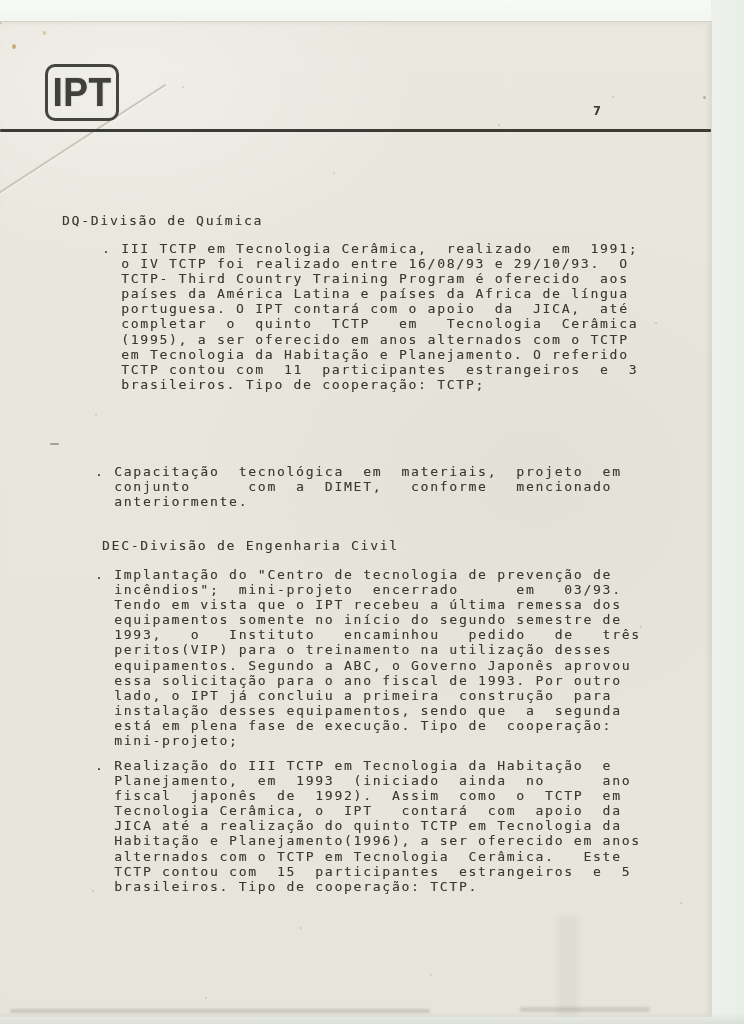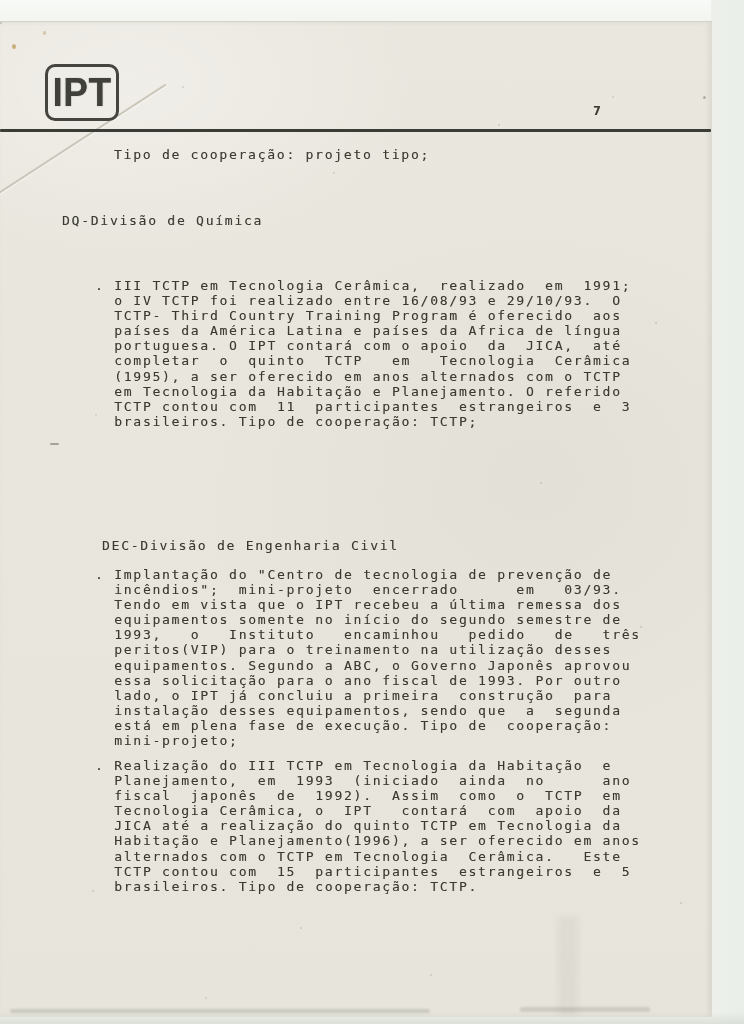--- a/index.html
+++ b/index.html
@@ -120,21 +120,21 @@
   .tw {
     font-family:"DejaVu Sans Mono", monospace;
     font-size:13px; line-height:15.1px; letter-spacing:1.75px;
     color:#3a3a32;
     text-shadow:0.3px 0.3px 0.4px rgba(58,58,50,0.35);
     white-space:pre; margin:0;
   }
   .intro { position:absolute; left:114px; top:125px; }
   .sec-heading.h0 { position:absolute; left:62px; top:191px; }
   .sec-heading.h1 { position:absolute; left:62px; top:516px;padding-left:40px; }
-  .para.p0 { position:absolute; left:95px; top:219px;margin-top:37px; }
+  .para.p0 { position:absolute; left:102px; top:219px; }
   .para.p1 { position:absolute; left:95px; top:384px; }
   .para.p2 { position:absolute; left:95px; top:442px; }
   .para.p3 { position:absolute; left:95px; top:545px; }
   .para.p4 { position:absolute; left:95px; top:736px; }
 </style>
 </head>
 <body>
 
 <div class="scan">
   <div class="scanner-top"></div>
@@ -148,33 +148,35 @@
     <span class="stain s3"></span>
     <div class="vert-smudge"></div>
     <div class="dash-artifact"></div>
 
     <div class="logo-box">
       <span class="logo-text">IPT</span>
     </div>
     <div class="page-number tw">7</div>
     <div class="header-rule"></div>
 
-    <div class="intro tw">Tipo de cooperação: projeto tipo;</div>
 
     <div class="sec-heading h0 tw">DQ-Divisão de Química</div>
     <pre class="para p0 tw">. III TCTP em Tecnologia Cerâmica,  realizado  em  1991;
   o IV TCTP foi realizado entre 16/08/93 e 29/10/93.  O
   TCTP- Third Country Training Program é oferecido  aos
   países da América Latina e países da Africa de língua
   portuguesa. O IPT contará com o apoio  da  JICA,  até
   completar  o  quinto  TCTP   em   Tecnologia  Cerâmica
   (1995), a ser oferecido em anos alternados com o TCTP
   em Tecnologia da Habitação e Planejamento. O referido
   TCTP contou com  11  participantes  estrangeiros  e  3
   brasileiros. Tipo de cooperação: TCTP;</pre>
+    <pre class="para p2 tw">. Capacitação  tecnológica  em  materiais,  projeto  em
+  conjunto      com  a  DIMET,   conforme   mencionado
+  anteriormente.</pre>
 
     <div class="sec-heading h1 tw">DEC-Divisão de Engenharia Civil</div>
     <pre class="para p3 tw">. Implantação do "Centro de tecnologia de prevenção de
   incêndios";  mini-projeto  encerrado      em   03/93.
   Tendo em vista que o IPT recebeu a última remessa dos
   equipamentos somente no início do segundo semestre de
   1993,   o   Instituto   encaminhou   pedido   de   três
   peritos(VIP) para o treinamento na utilização desses
   equipamentos. Segundo a ABC, o Governo Japonês aprovou
   essa solicitação para o ano fiscal de 1993. Por outro

